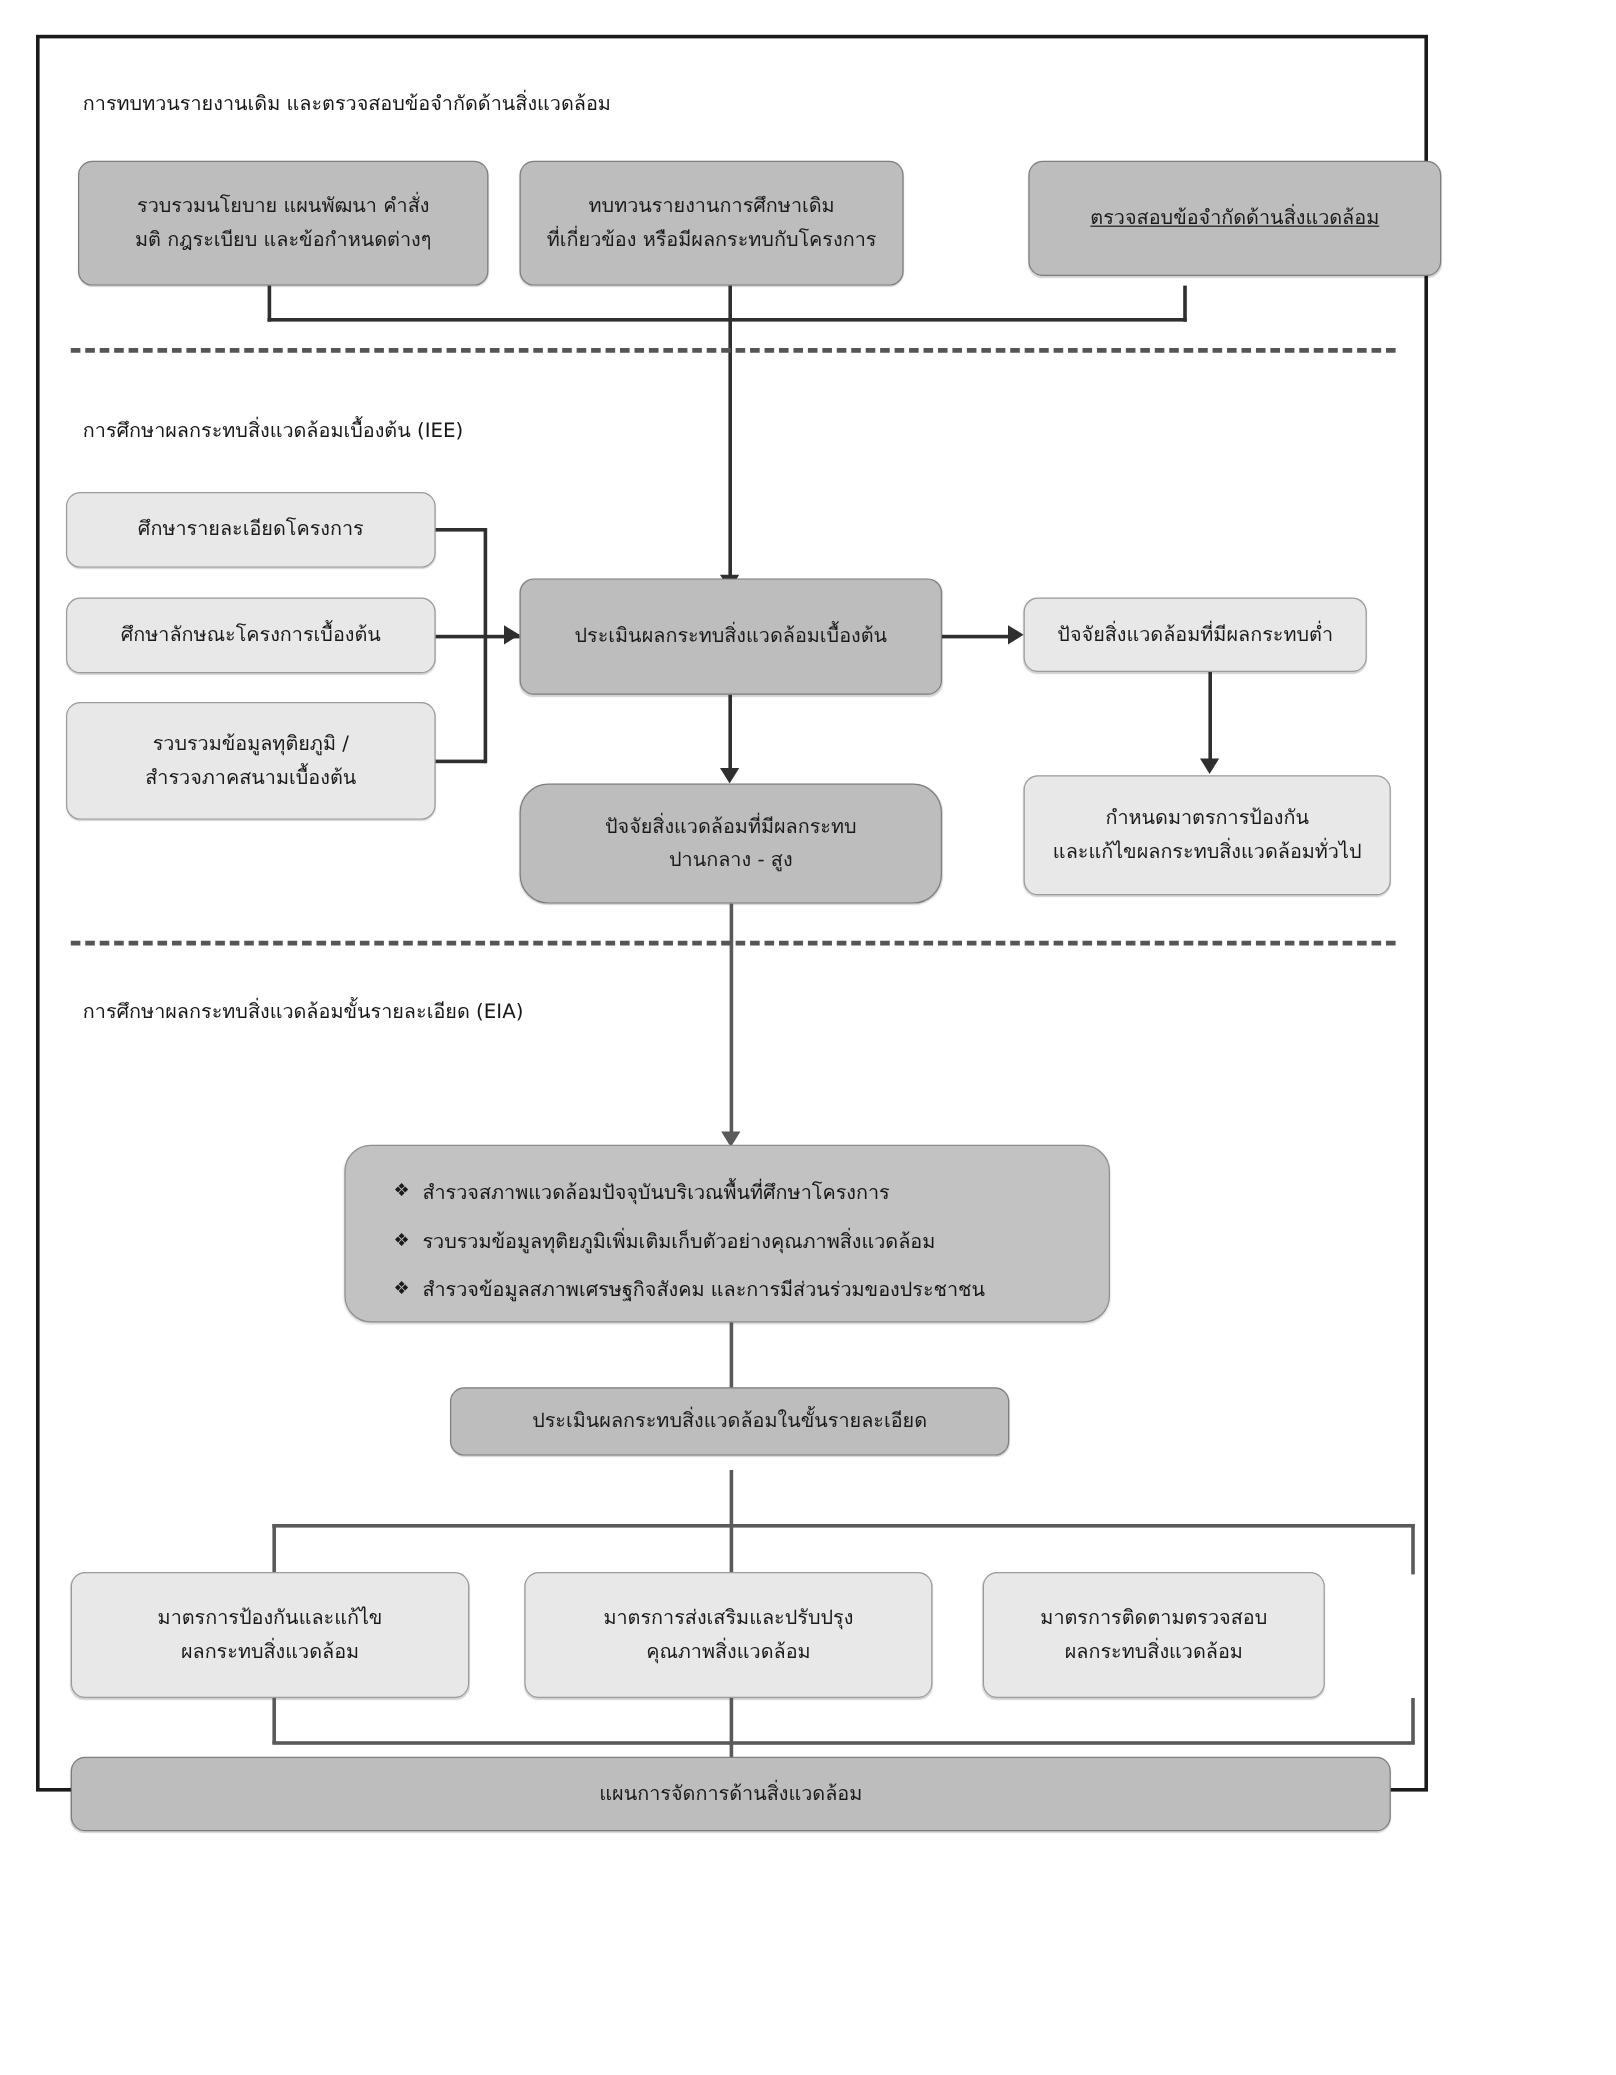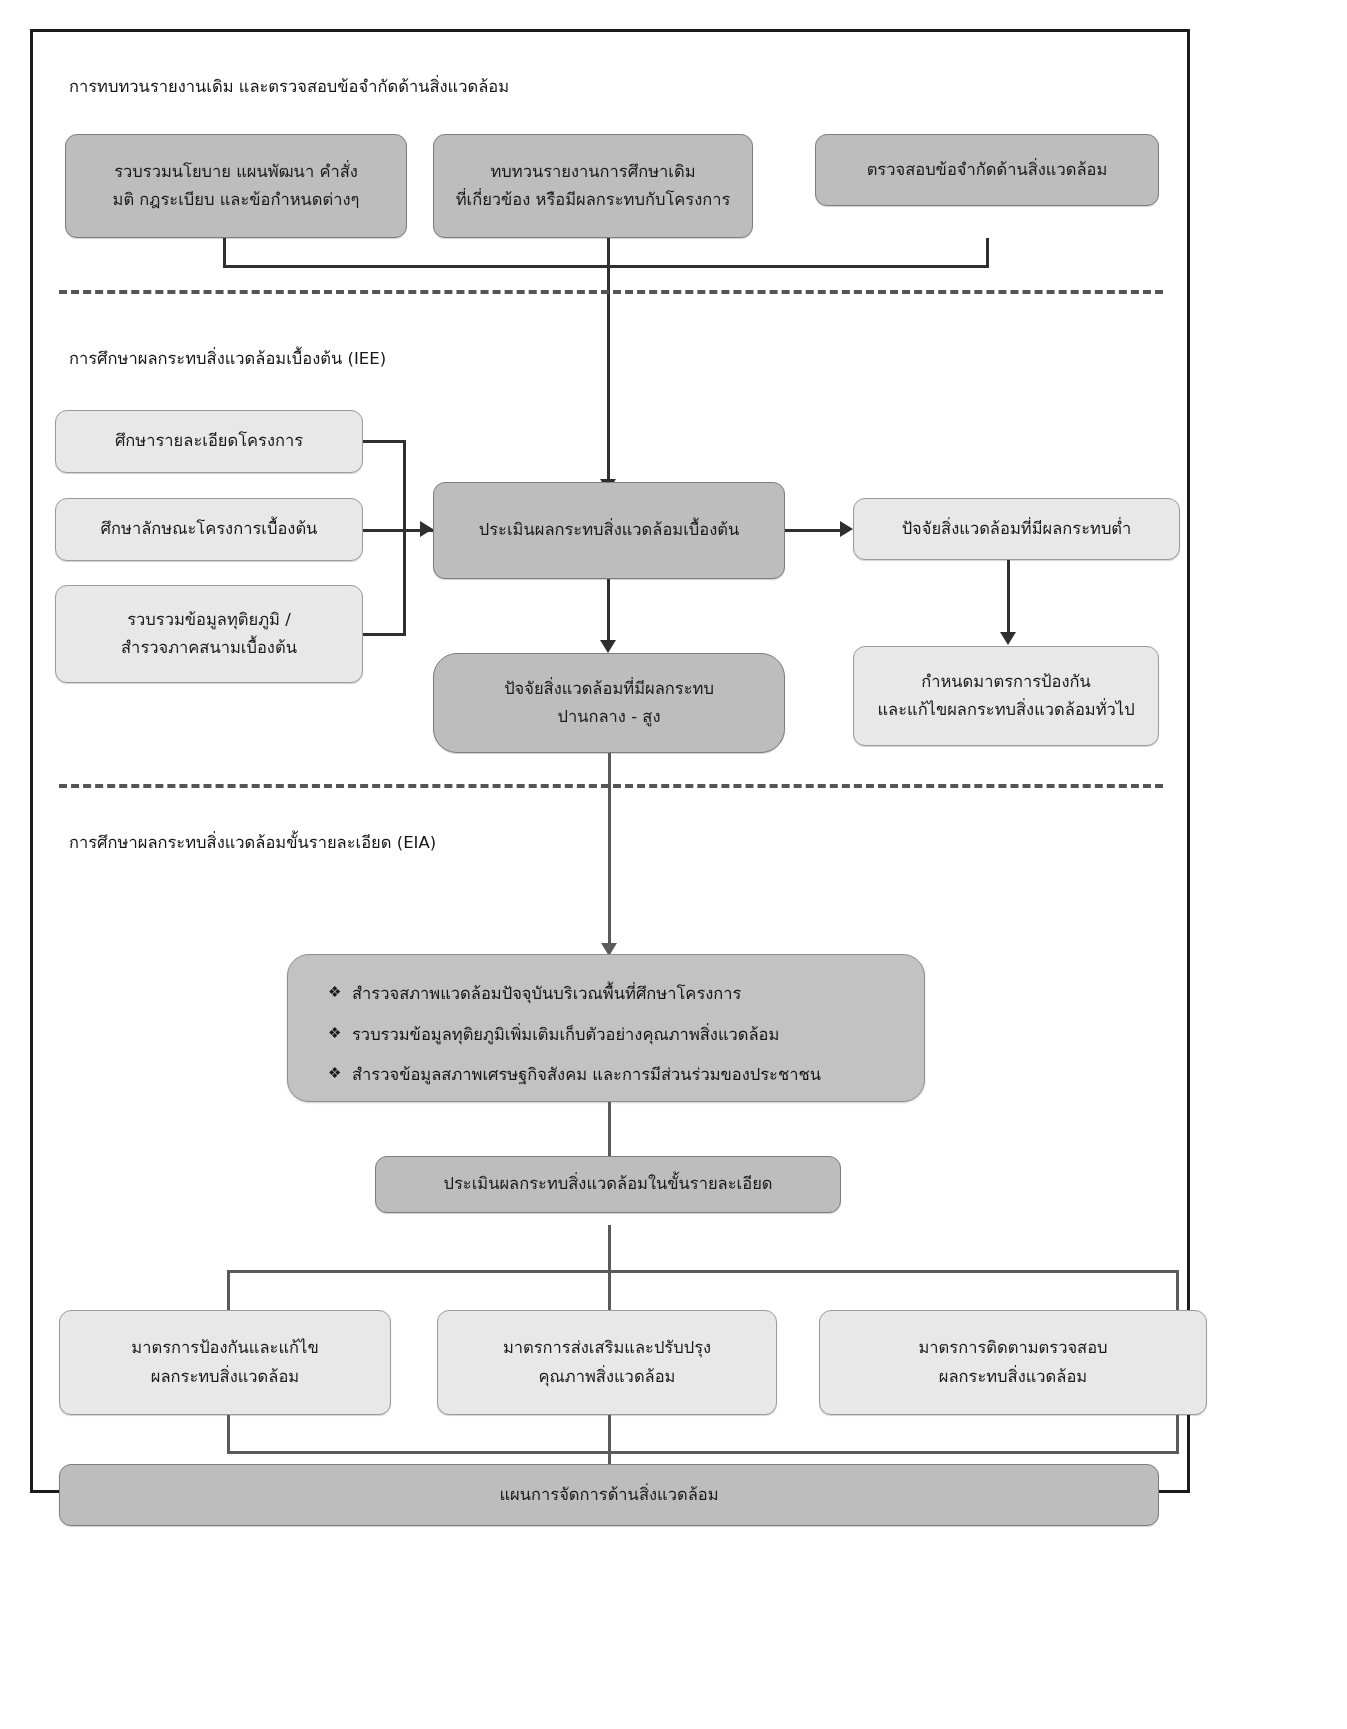--- a/index.html
+++ b/index.html
@@ -117,21 +117,21 @@
       </div>
     </div>
 
     <div class="node dark" style="left:400px; top:102px; width:320px; height:104px;">
       <div class="lines">
         <span>ทบทวนรายงานการศึกษาเดิม</span>
         <span>ที่เกี่ยวข้อง หรือมีผลกระทบกับโครงการ</span>
       </div>
     </div>
 
-    <div class="node dark" style="left:782px; top:102px; width:344px; height:72px;">
+    <div class="node dark" style="left:824px; top:102px; width:344px; height:96px;text-decoration:underline;">
       <div class="lines">
         <span>ตรวจสอบข้อจำกัดด้านสิ่งแวดล้อม</span>
       </div>
     </div>
 
     <div class="ln v dk" style="left:190px; top:206px; height:30px;"></div>
     <div class="ln v dk" style="left:953px; top:206px; height:30px;"></div>
     <div class="ln h dk" style="left:190px; top:233px; width:766px;"></div>
     <div class="ln v dk" style="left:574px; top:206px; height:243px;"></div>
     <div class="arrow-down dk" style="left:567px; top:447px;"></div>
@@ -167,21 +167,21 @@
 
     <div class="node dark" style="left:400px; top:450px; width:352px; height:97px;">
       <div class="lines">
         <span>ประเมินผลกระทบสิ่งแวดล้อมเบื้องต้น</span>
       </div>
     </div>
 
     <div class="ln h dk" style="left:752px; top:497px; width:63px;"></div>
     <div class="arrow-right" style="left:807px; top:489px;"></div>
 
-    <div class="node light" style="left:820px; top:466px; width:327px; height:62px;">
+    <div class="node light" style="left:820px; top:466px; width:286px; height:62px;">
       <div class="lines">
         <span>ปัจจัยสิ่งแวดล้อมที่มีผลกระทบต่ำ</span>
       </div>
     </div>
 
     <div class="ln v dk" style="left:974px; top:528px; height:75px;"></div>
     <div class="arrow-down dk" style="left:967px; top:600px;"></div>
 
     <div class="node light" style="left:820px; top:614px; width:306px; height:100px;">
       <div class="lines">
@@ -244,21 +244,21 @@
       </div>
     </div>
 
     <div class="node light" style="left:404px; top:1278px; width:340px; height:105px;">
       <div class="lines">
         <span>มาตรการส่งเสริมและปรับปรุง</span>
         <span>คุณภาพสิ่งแวดล้อม</span>
       </div>
     </div>
 
-    <div class="node light" style="left:786px; top:1278px; width:388px; height:105px;">
+    <div class="node light" style="left:786px; top:1278px; width:285px; height:105px;">
       <div class="lines">
         <span>มาตรการติดตามตรวจสอบ</span>
         <span>ผลกระทบสิ่งแวดล้อม</span>
       </div>
     </div>
 
     <div class="ln v" style="left:194px; top:1383px; height:38px;"></div>
     <div class="ln v" style="left:1143px; top:1383px; height:38px;"></div>
     <div class="ln h" style="left:194px; top:1419px; width:952px;"></div>
     <div class="ln v" style="left:575px; top:1383px; height:53px;"></div>

